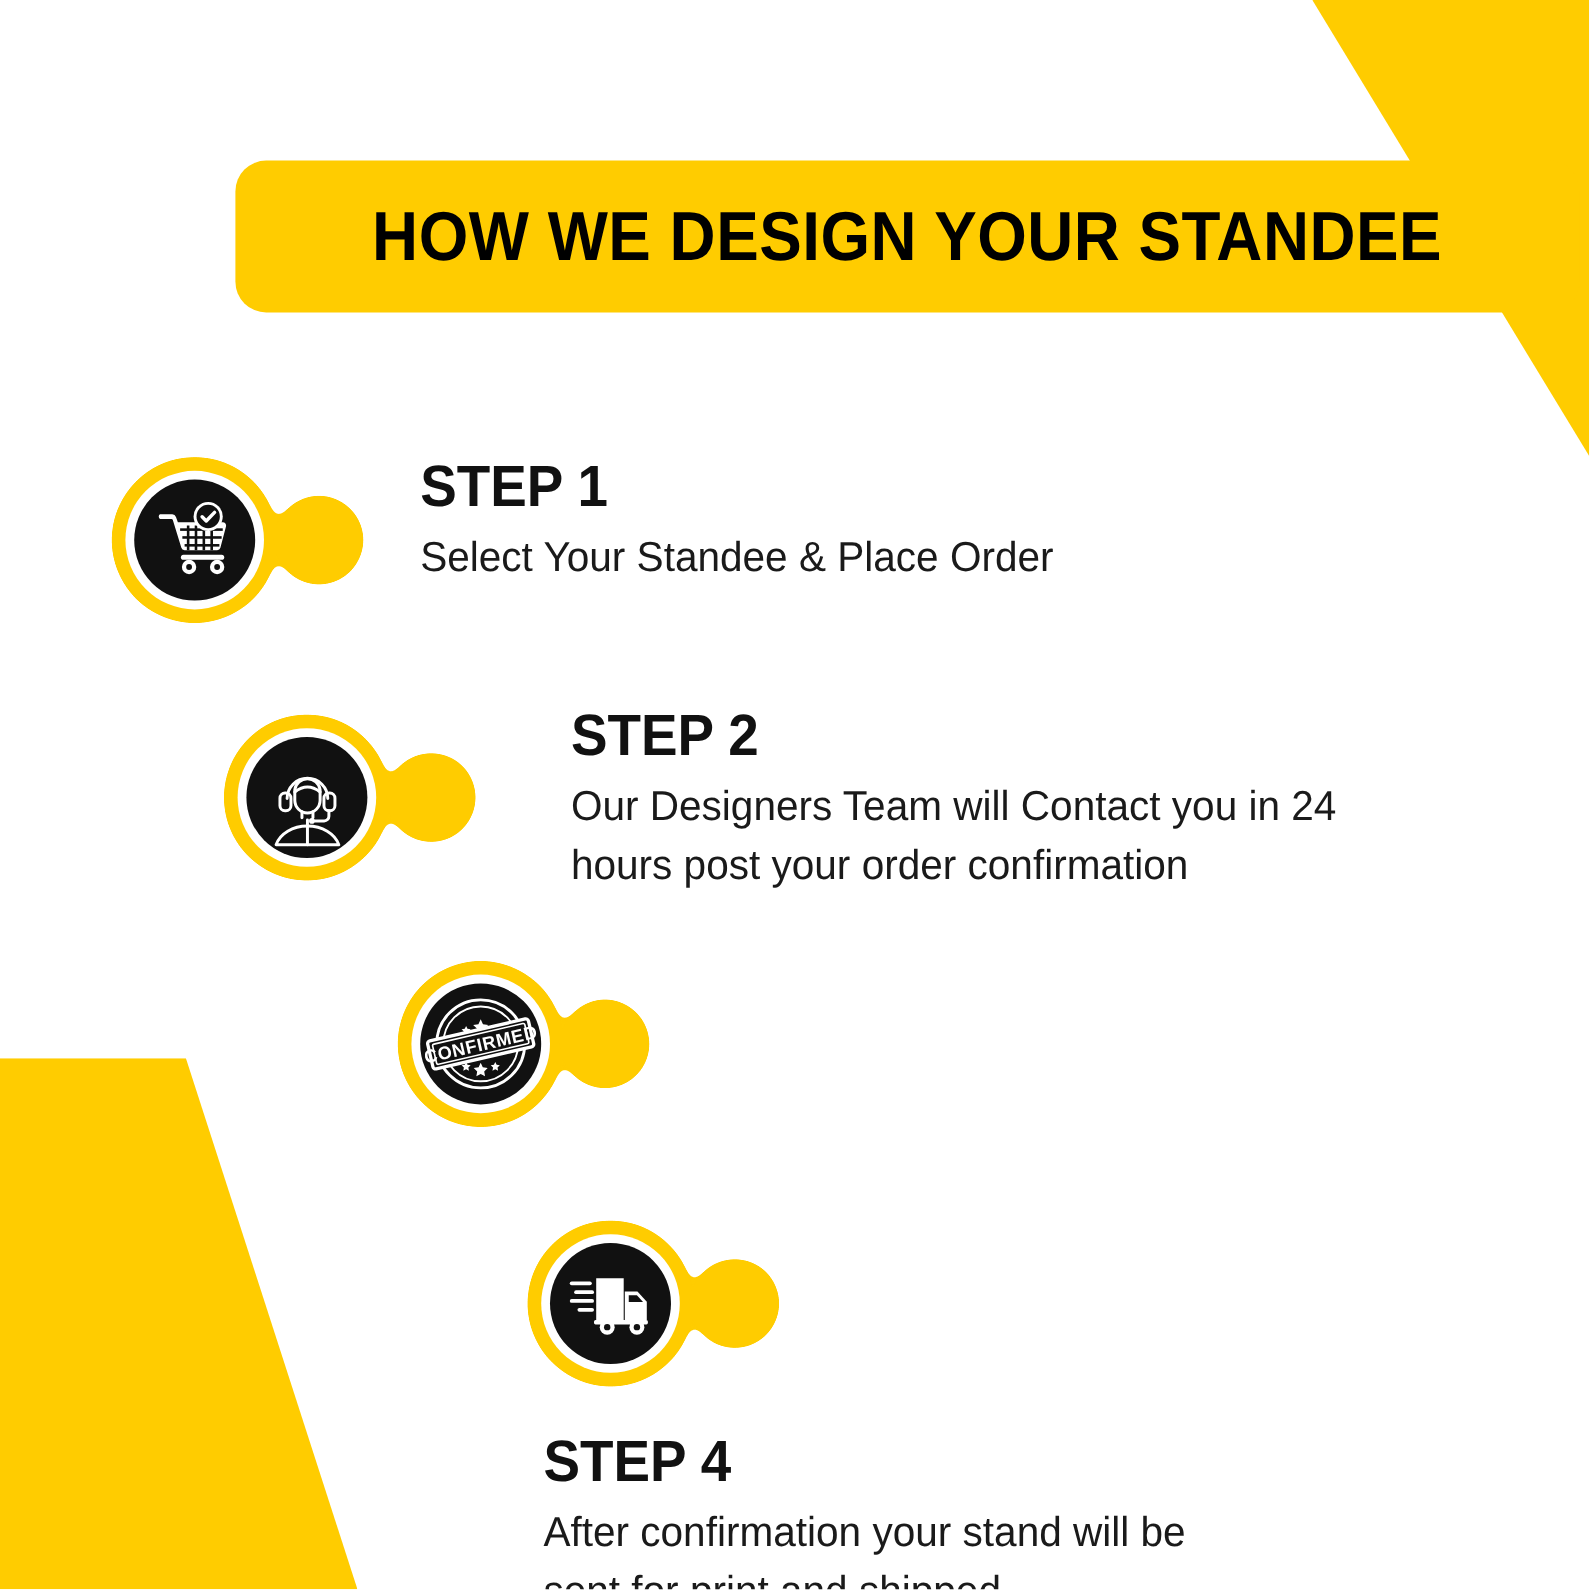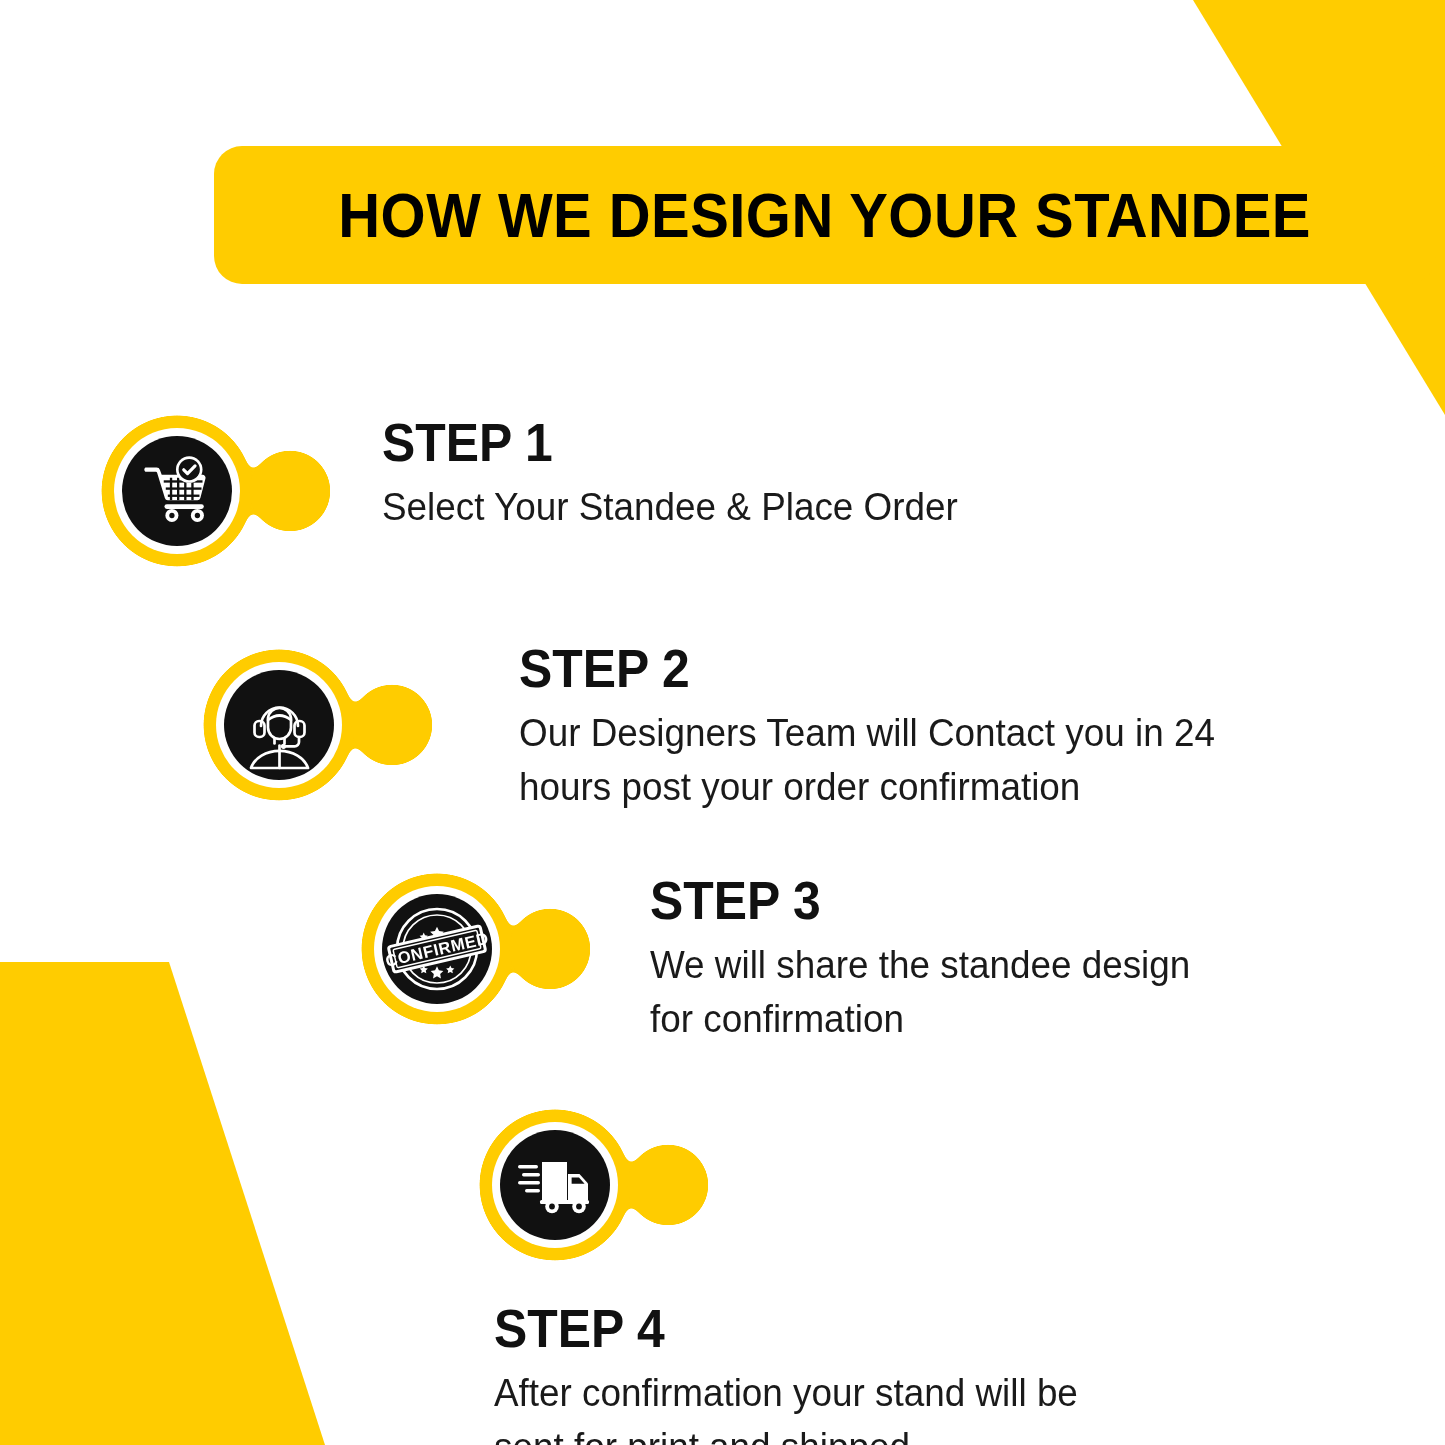--- a/index.html
+++ b/index.html
@@ -264,24 +264,20 @@
             </g>
 
             <g transform="rotate(-13)">
               <rect x="-47" y="-13" width="94" height="26" rx="2.5" fill="#111111" stroke="#ffffff" stroke-width="3"></rect>
               <rect x="-43" y="-9.4" width="86" height="18.8" rx="1.5" fill="#111111" stroke="#ffffff" stroke-width="1.5"></rect>
               <text x="0" y="6.2" text-anchor="middle" fill="#ffffff" font-family="'Liberation Sans Narrow','Liberation Sans',sans-serif" font-weight="700" font-size="16.5" letter-spacing="0.6">CONFIRMED</text>
             </g>
           </g>
         </svg>
       </div>
-      <div class="step-text">
-        <div class="step-label">STEP 3</div>
-        <div class="step-desc" style="max-width:700px;">We will share the standee design for confirmation</div>
-      </div>
     </div>
 
     <div class="step-row" id="step-row-4">
       <div class="badge">
         <svg viewBox="0 0 284 186" xmlns="http://www.w3.org/2000/svg">
           <defs>
             <filter id="goo4">
               <feGaussianBlur in="SourceGraphic" stdDeviation="6" result="b"></feGaussianBlur>
               <feColorMatrix in="b" mode="matrix" values="1 0 0 0 0  0 1 0 0 0  0 0 1 0 0  0 0 0 22 -11" result="g"></feColorMatrix>
               <feComposite in="SourceGraphic" in2="g" operator="atop"></feComposite>

